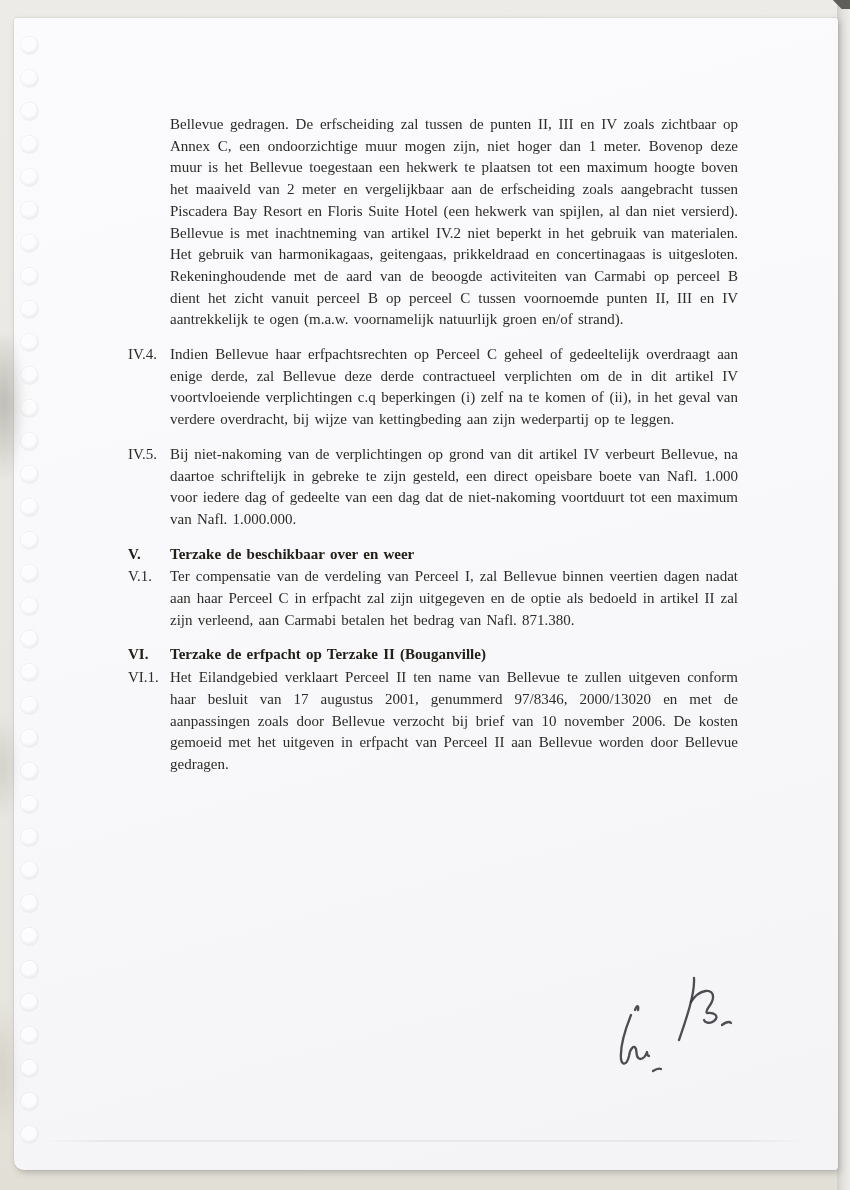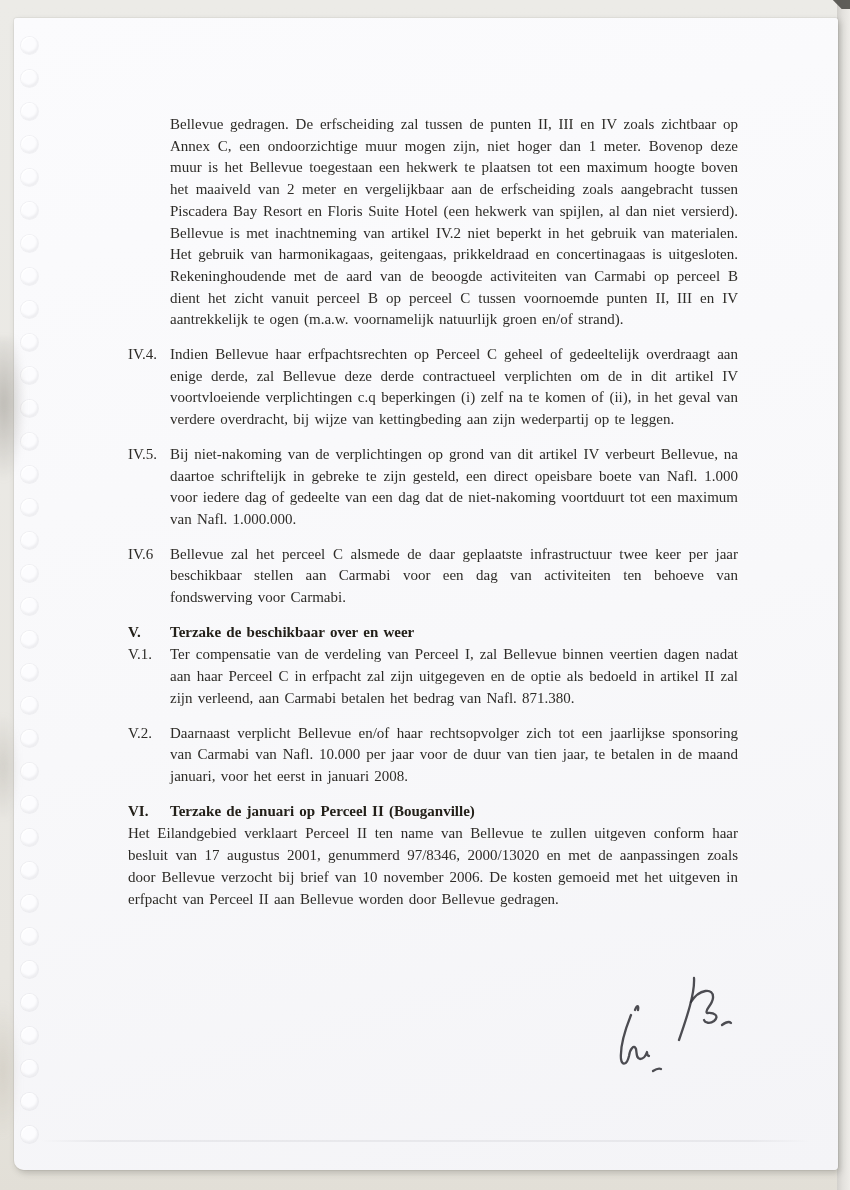--- a/index.html
+++ b/index.html
@@ -90,41 +90,34 @@
         <div class="txt">Bellevue gedragen. De erfscheiding zal tussen de punten II, III en IV zoals zichtbaar op Annex C, een ondoorzichtige muur mogen zijn, niet hoger dan 1 meter. Bovenop deze muur is het Bellevue toegestaan een hekwerk te plaatsen tot een maximum hoogte boven het maaiveld van 2 meter en vergelijkbaar aan de erfscheiding zoals aangebracht tussen Piscadera Bay Resort en Floris Suite Hotel (een hekwerk van spijlen, al dan niet versierd). Bellevue is met inachtneming van artikel IV.2 niet beperkt in het gebruik van materialen. Het gebruik van harmonikagaas, geitengaas, prikkeldraad en concertinagaas is uitgesloten. Rekeninghoudende met de aard van de beoogde activiteiten van Carmabi op perceel B dient het zicht vanuit perceel B op perceel C tussen voornoemde punten II, III en IV aantrekkelijk te ogen (m.a.w. voornamelijk natuurlijk groen en/of strand).</div>
       </div>
       <div class="clause">
         <div class="num">IV.4.</div>
         <div class="txt">Indien Bellevue haar erfpachtsrechten op Perceel C geheel of gedeeltelijk overdraagt aan enige derde, zal Bellevue deze derde contractueel verplichten om de in dit artikel IV voortvloeiende verplichtingen c.q beperkingen (i) zelf na te komen of (ii), in het geval van verdere overdracht, bij wijze van kettingbeding aan zijn wederpartij op te leggen.</div>
       </div>
       <div class="clause">
         <div class="num">IV.5.</div>
         <div class="txt">Bij niet-nakoming van de verplichtingen op grond van dit artikel IV verbeurt Bellevue, na daartoe schriftelijk in gebreke te zijn gesteld, een direct opeisbare boete van Nafl. 1.000 voor iedere dag of gedeelte van een dag dat de niet-nakoming voortduurt tot een maximum van Nafl. 1.000.000.</div>
       </div>
-      <div class="clause">
-        <div class="num">IV.6</div>
-        <div class="txt">Bellevue zal het perceel C alsmede de daar geplaatste infrastructuur twee keer per jaar beschikbaar stellen aan Carmabi voor een dag van activiteiten ten behoeve van fondswerving voor Carmabi.</div>
-      </div>
       <div class="clause heading">
         <div class="num">V.</div>
         <div class="txt">Terzake de beschikbaar over en weer</div>
       </div>
       <div class="clause">
         <div class="num">V.1.</div>
         <div class="txt">Ter compensatie van de verdeling van Perceel I, zal Bellevue binnen veertien dagen nadat aan haar Perceel C in erfpacht zal zijn uitgegeven en de optie als bedoeld in artikel II zal zijn verleend, aan Carmabi betalen het bedrag van Nafl. 871.380.</div>
       </div>
-      <div class="clause">
-        <div class="num">V.2.</div>
-        <div class="txt">Daarnaast verplicht Bellevue en/of haar rechtsopvolger zich tot een jaarlijkse sponsoring van Carmabi van Nafl. 10.000 per jaar voor de duur van tien jaar, te betalen in de maand januari, voor het eerst in januari 2008.</div>
-      </div>
       <div class="clause heading">
         <div class="num">VI.</div>
-        <div class="txt">Terzake de januari op Perceel II (Bouganville)</div>
+        <div class="txt">Terzake de erfpacht op Terzake II (Bouganville)</div>
       </div>
       <div class="clause">
+        <div class="num">VI.1.</div>
         <div class="txt">Het Eilandgebied verklaart Perceel II ten name van Bellevue te zullen uitgeven conform haar besluit van 17 augustus 2001, genummerd 97/8346, 2000/13020 en met de aanpassingen zoals door Bellevue verzocht bij brief van 10 november 2006. De kosten gemoeid met het uitgeven in erfpacht van Perceel II aan Bellevue worden door Bellevue gedragen.</div>
       </div>
     </div>
 
     <svg class="initials-svg" viewBox="0 0 160 130">
 
       <path d="M 94 23 C 95 38, 87 62, 79 85"></path>
       <path d="M 91 47 C 99 34, 114 32, 113 43 C 112 51, 104 55, 107 58 C 114 57, 120 61, 114 66 C 110 69, 105 68, 104 65"></path>
       <path d="M 122 70 C 126 67, 129 66, 131 68"></path>
 

